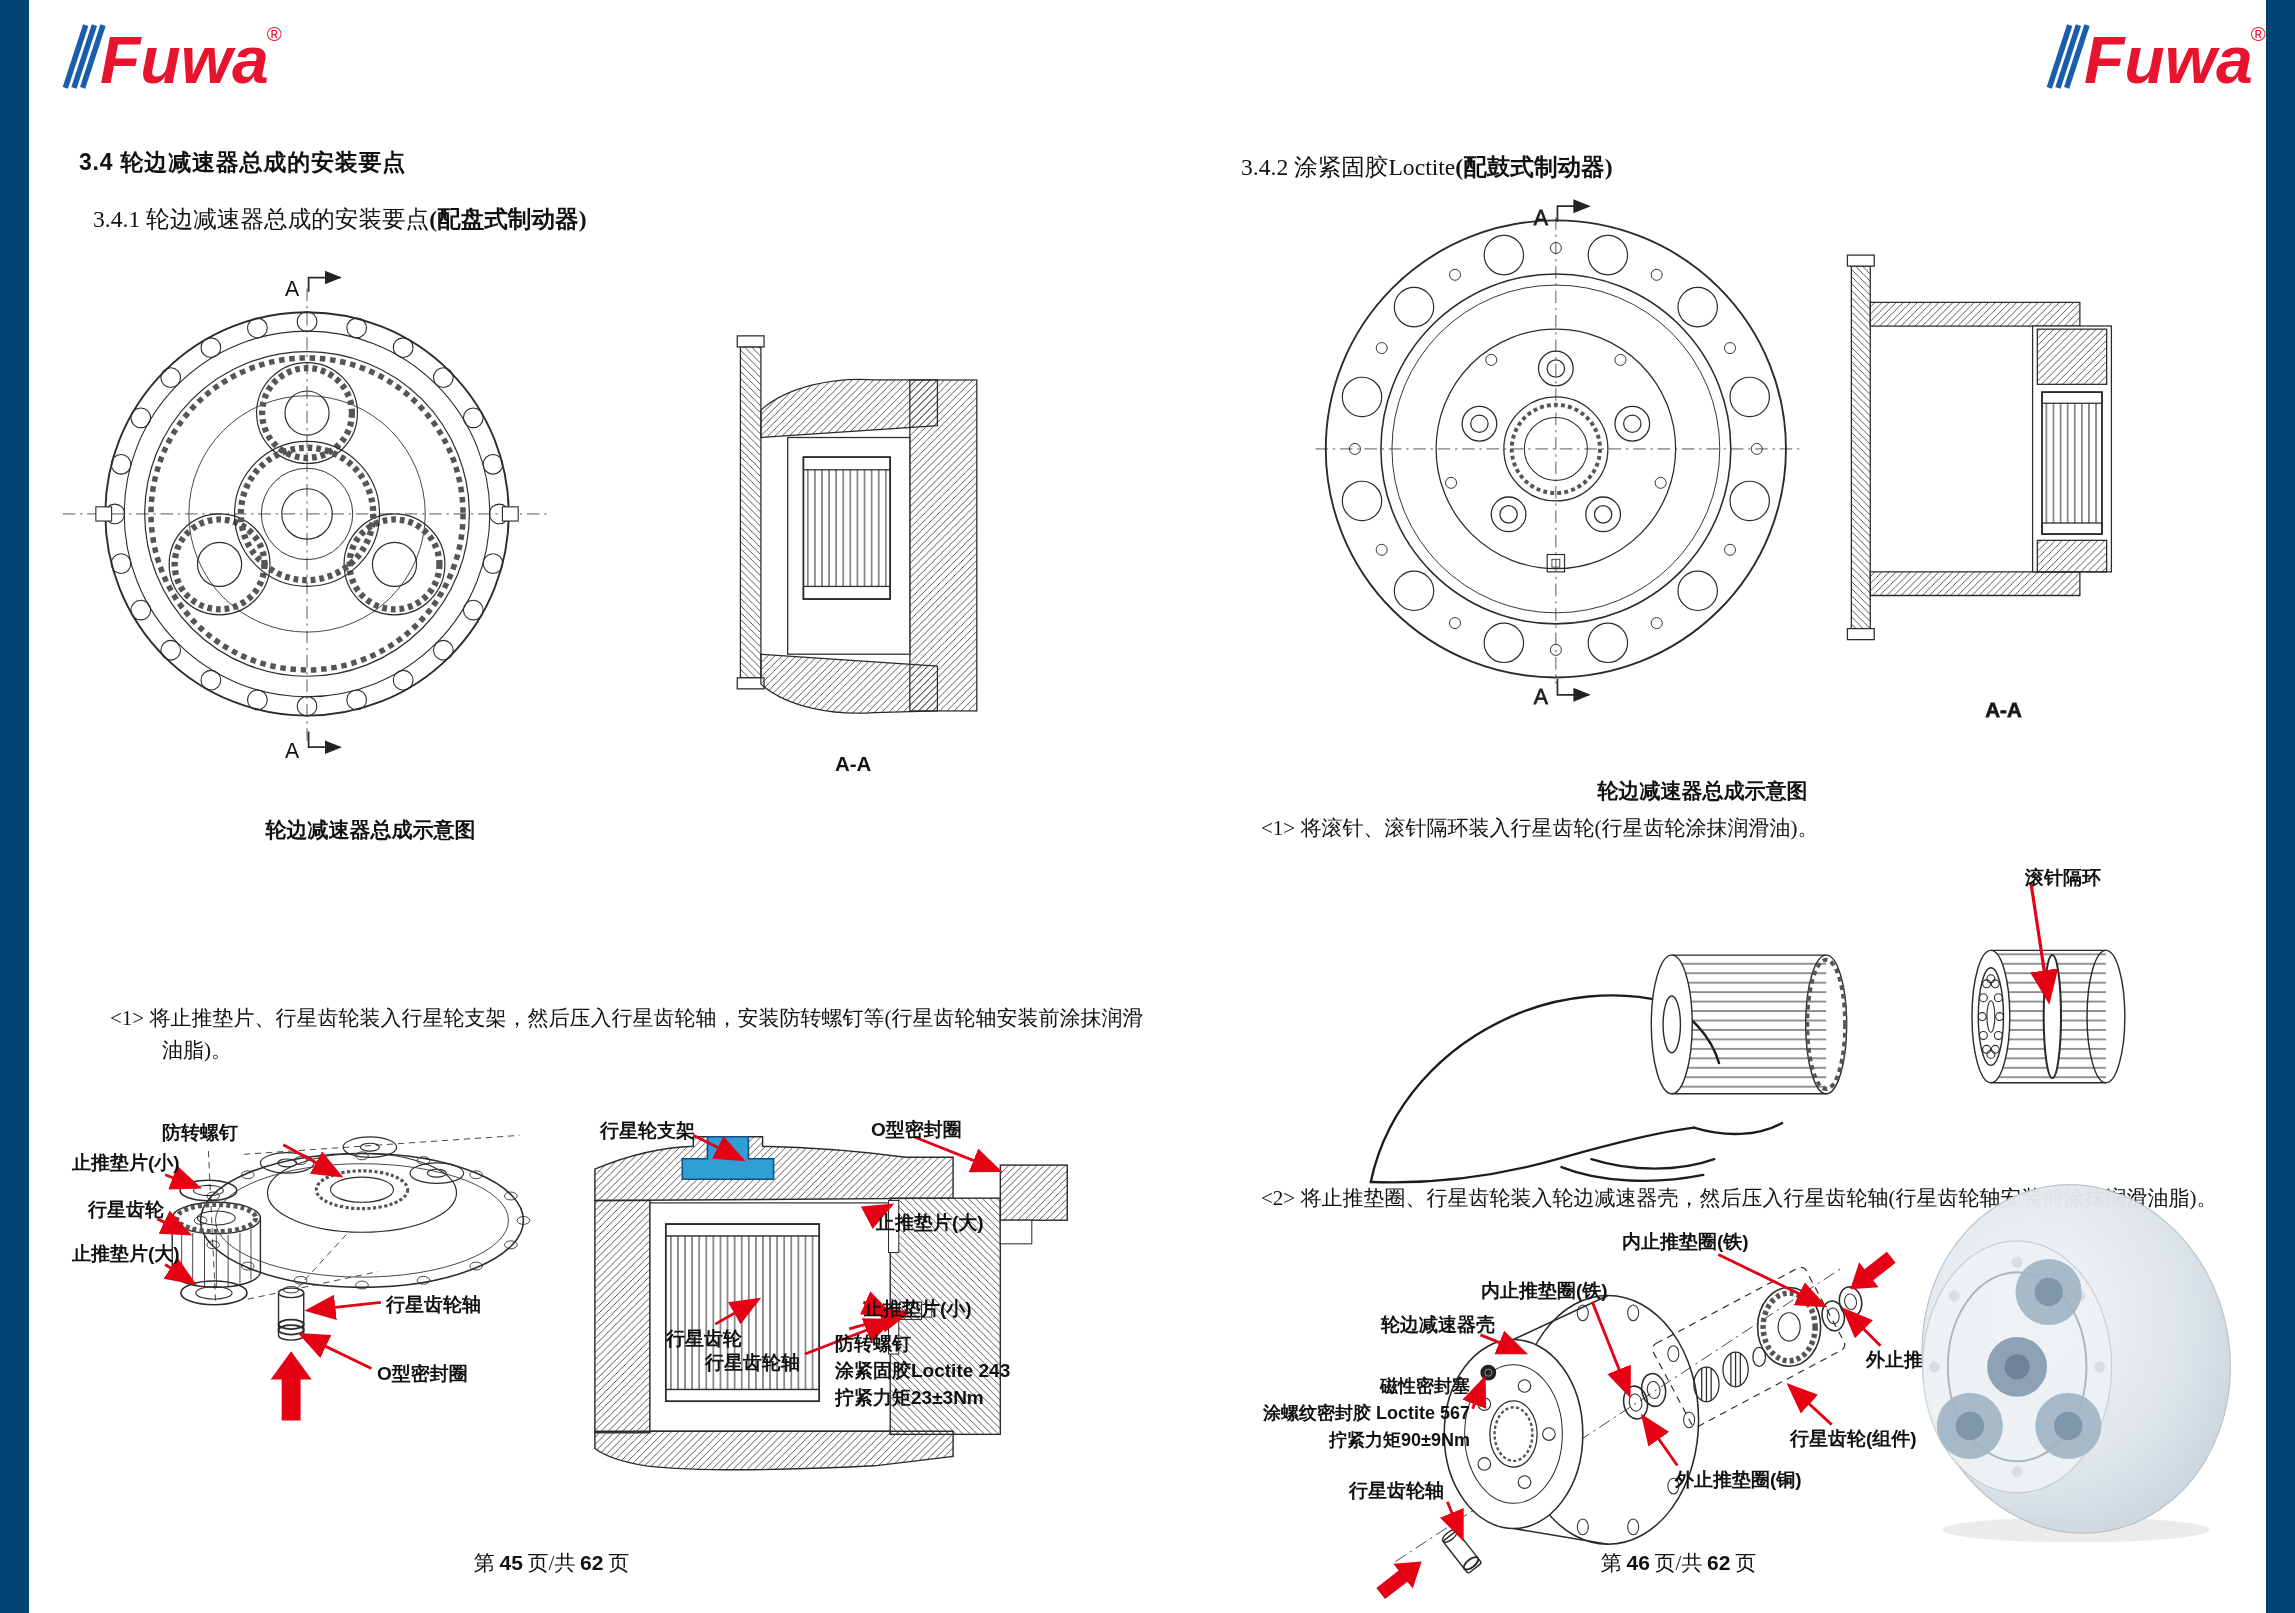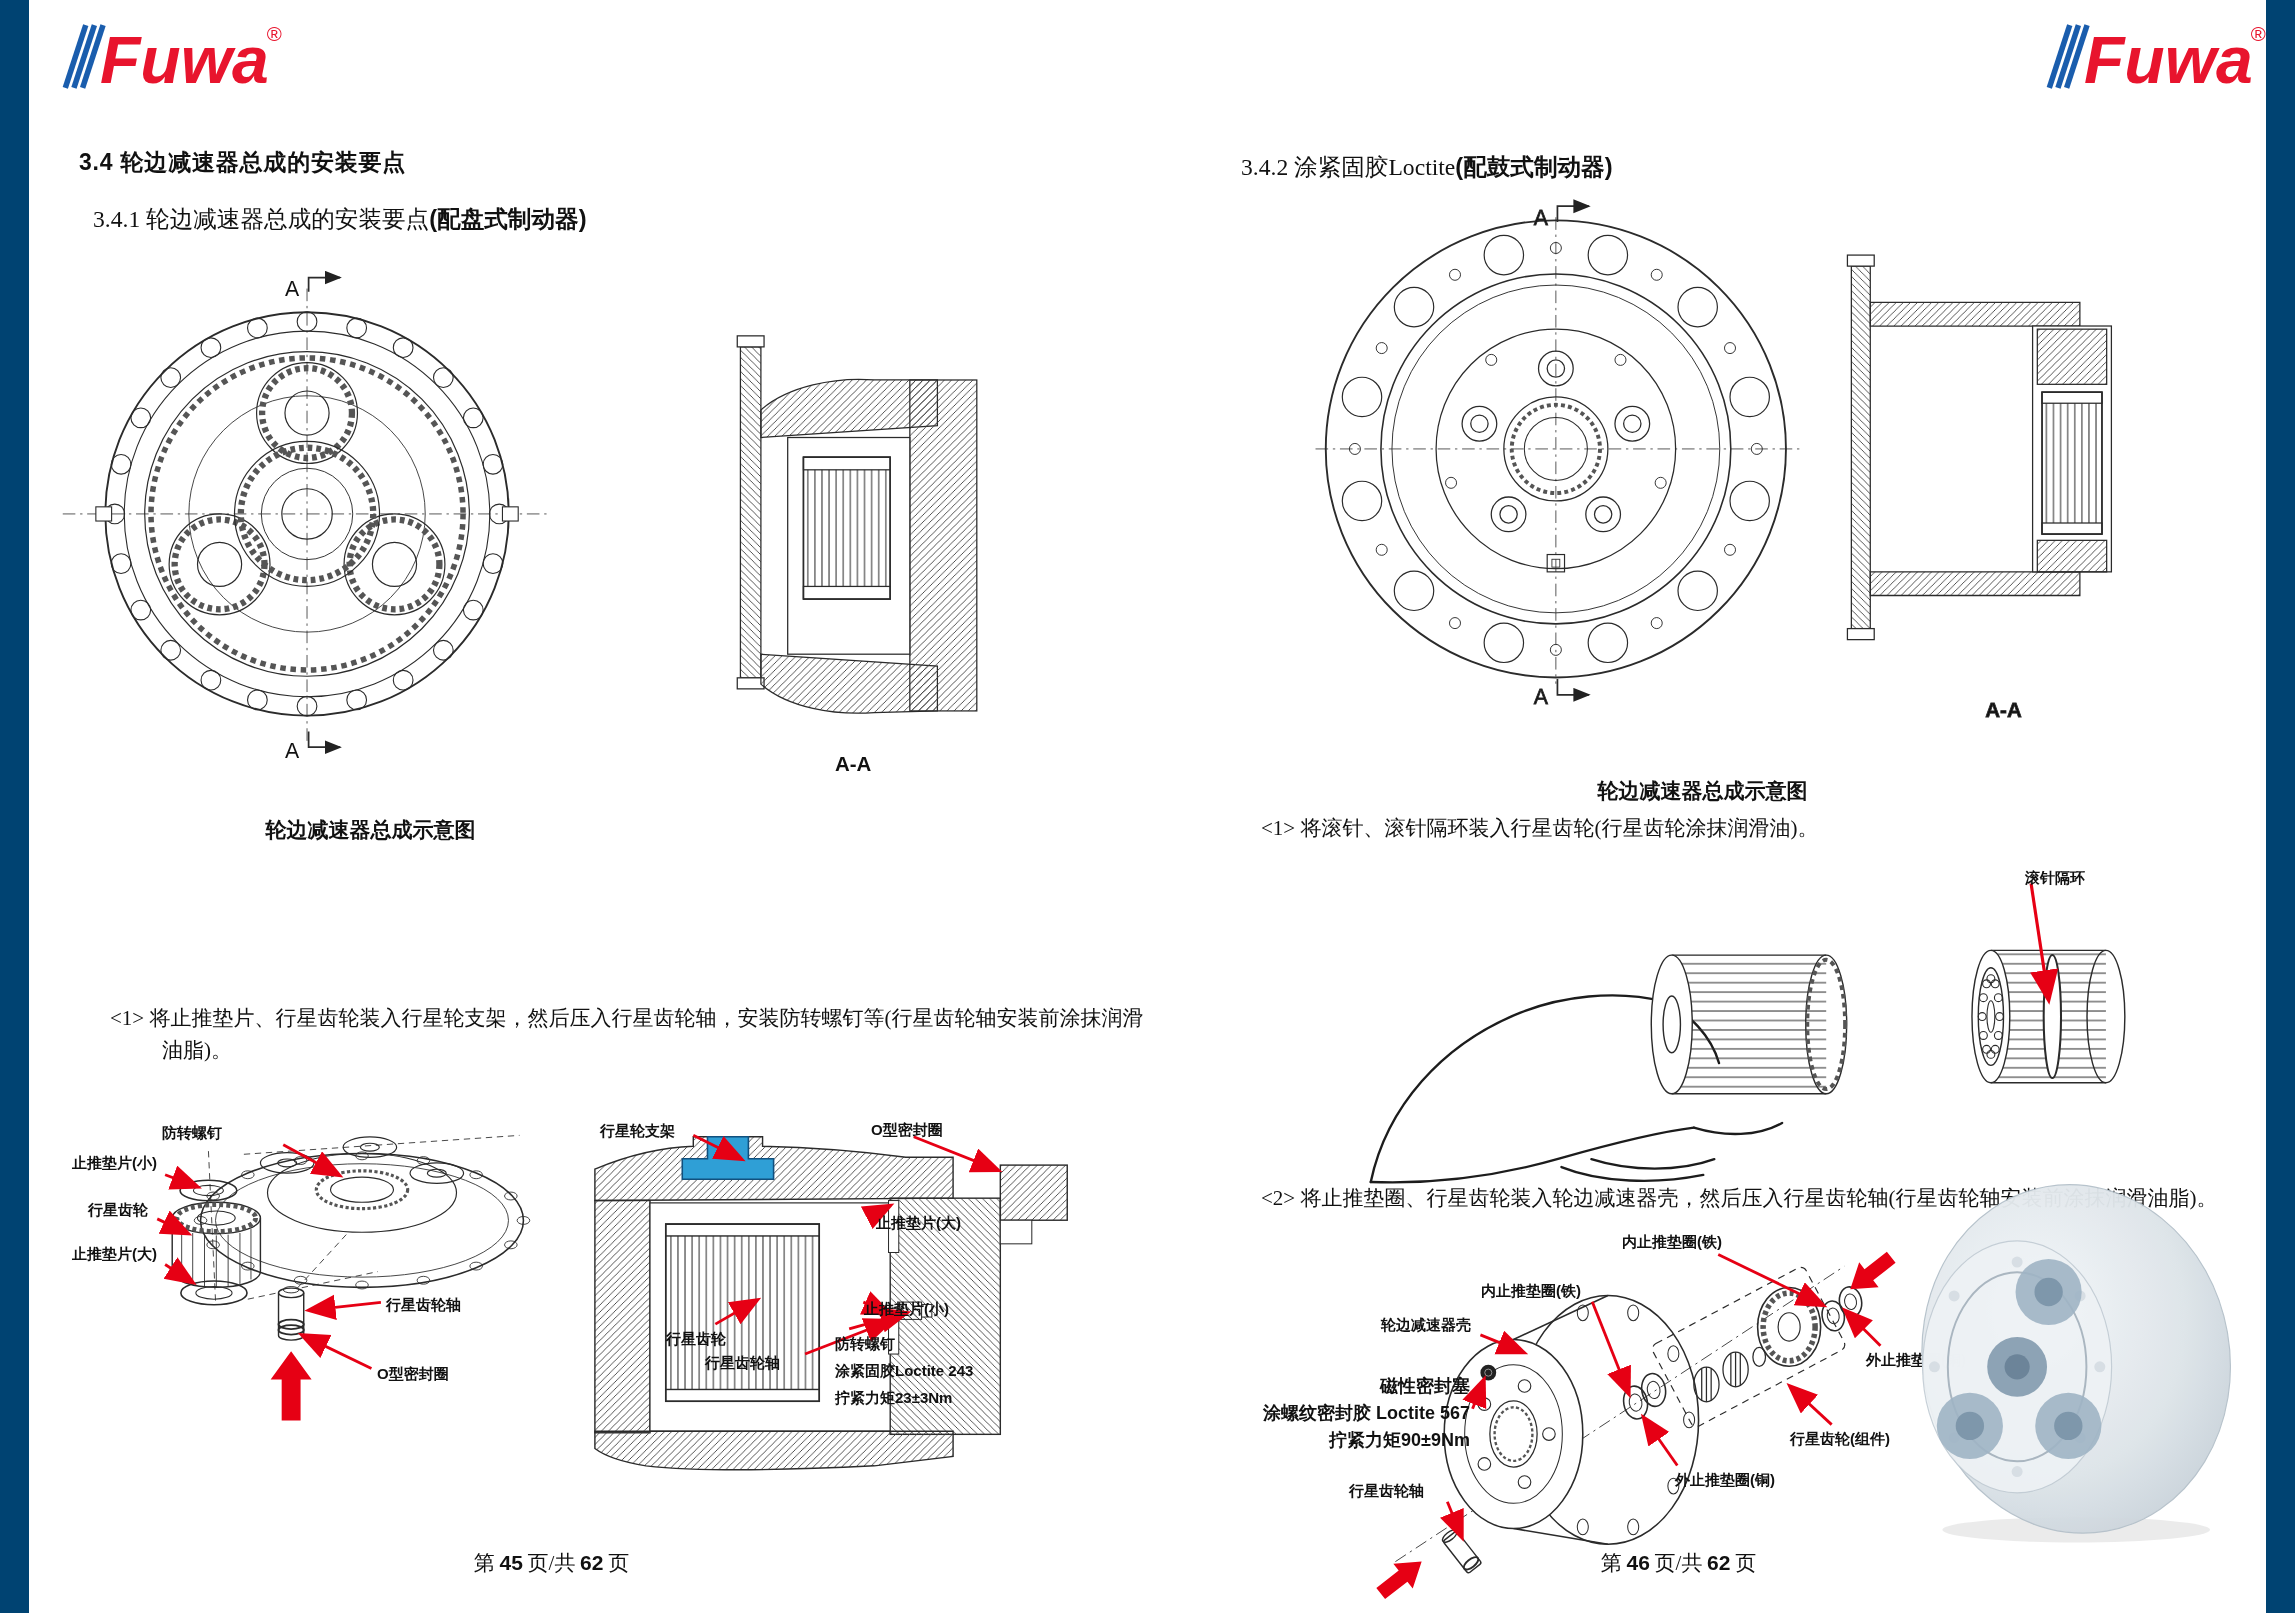--- a/index.html
+++ b/index.html
@@ -5,24 +5,24 @@
   html,body { margin:0; padding:0; }
   body {
     position:relative; width:2295px; height:1613px;
     background:#ffffff; overflow:hidden;
     font-family:"Liberation Sans", sans-serif; color:#111;
   }
   .bar { position:absolute; top:0; width:29px; height:1613px; background:#004372; }
   .logo { position:absolute; }
   .h1 { position:absolute; font-size:23px; font-weight:700; letter-spacing:0.8px; white-space:nowrap; }
   .h2 { position:absolute; font-size:23.6px; font-family:"Liberation Serif", serif; white-space:nowrap; }
-  .h2 b { font-family:Liberation Sans, sans-serif; }
+  .h2 b { font-family:Liberation Serif, serif; }
   .step { position:absolute; font-family:"Liberation Serif", serif; font-size:21px; line-height:32px; padding-left:52px; text-indent:-52px; }
   .caption { position:absolute; font-size:21px; font-weight:700; text-align:center; width:315px; white-space:nowrap; }
-  .lbl { position:absolute; font-weight:700; font-size:15px; white-space:nowrap; line-height:27px; }
+  .lbl { position:absolute; font-weight:700; font-size:19px; white-space:nowrap; line-height:27px; }
   .lbl.small { font-size:18px;margin-top:32px; }
   .lbl.ra { text-align:right; }
   .footer { position:absolute; width:315px; text-align:center; font-family:"Liberation Serif", serif; font-size:21px; white-space:nowrap; }
   .footer b { font-family:"Liberation Sans", sans-serif; padding:0 4.7px; }
   svg { position:absolute; overflow:visible; }
   .defs { width:0; height:0; position:absolute; }
 </style>
 </head>
 <body>
 

